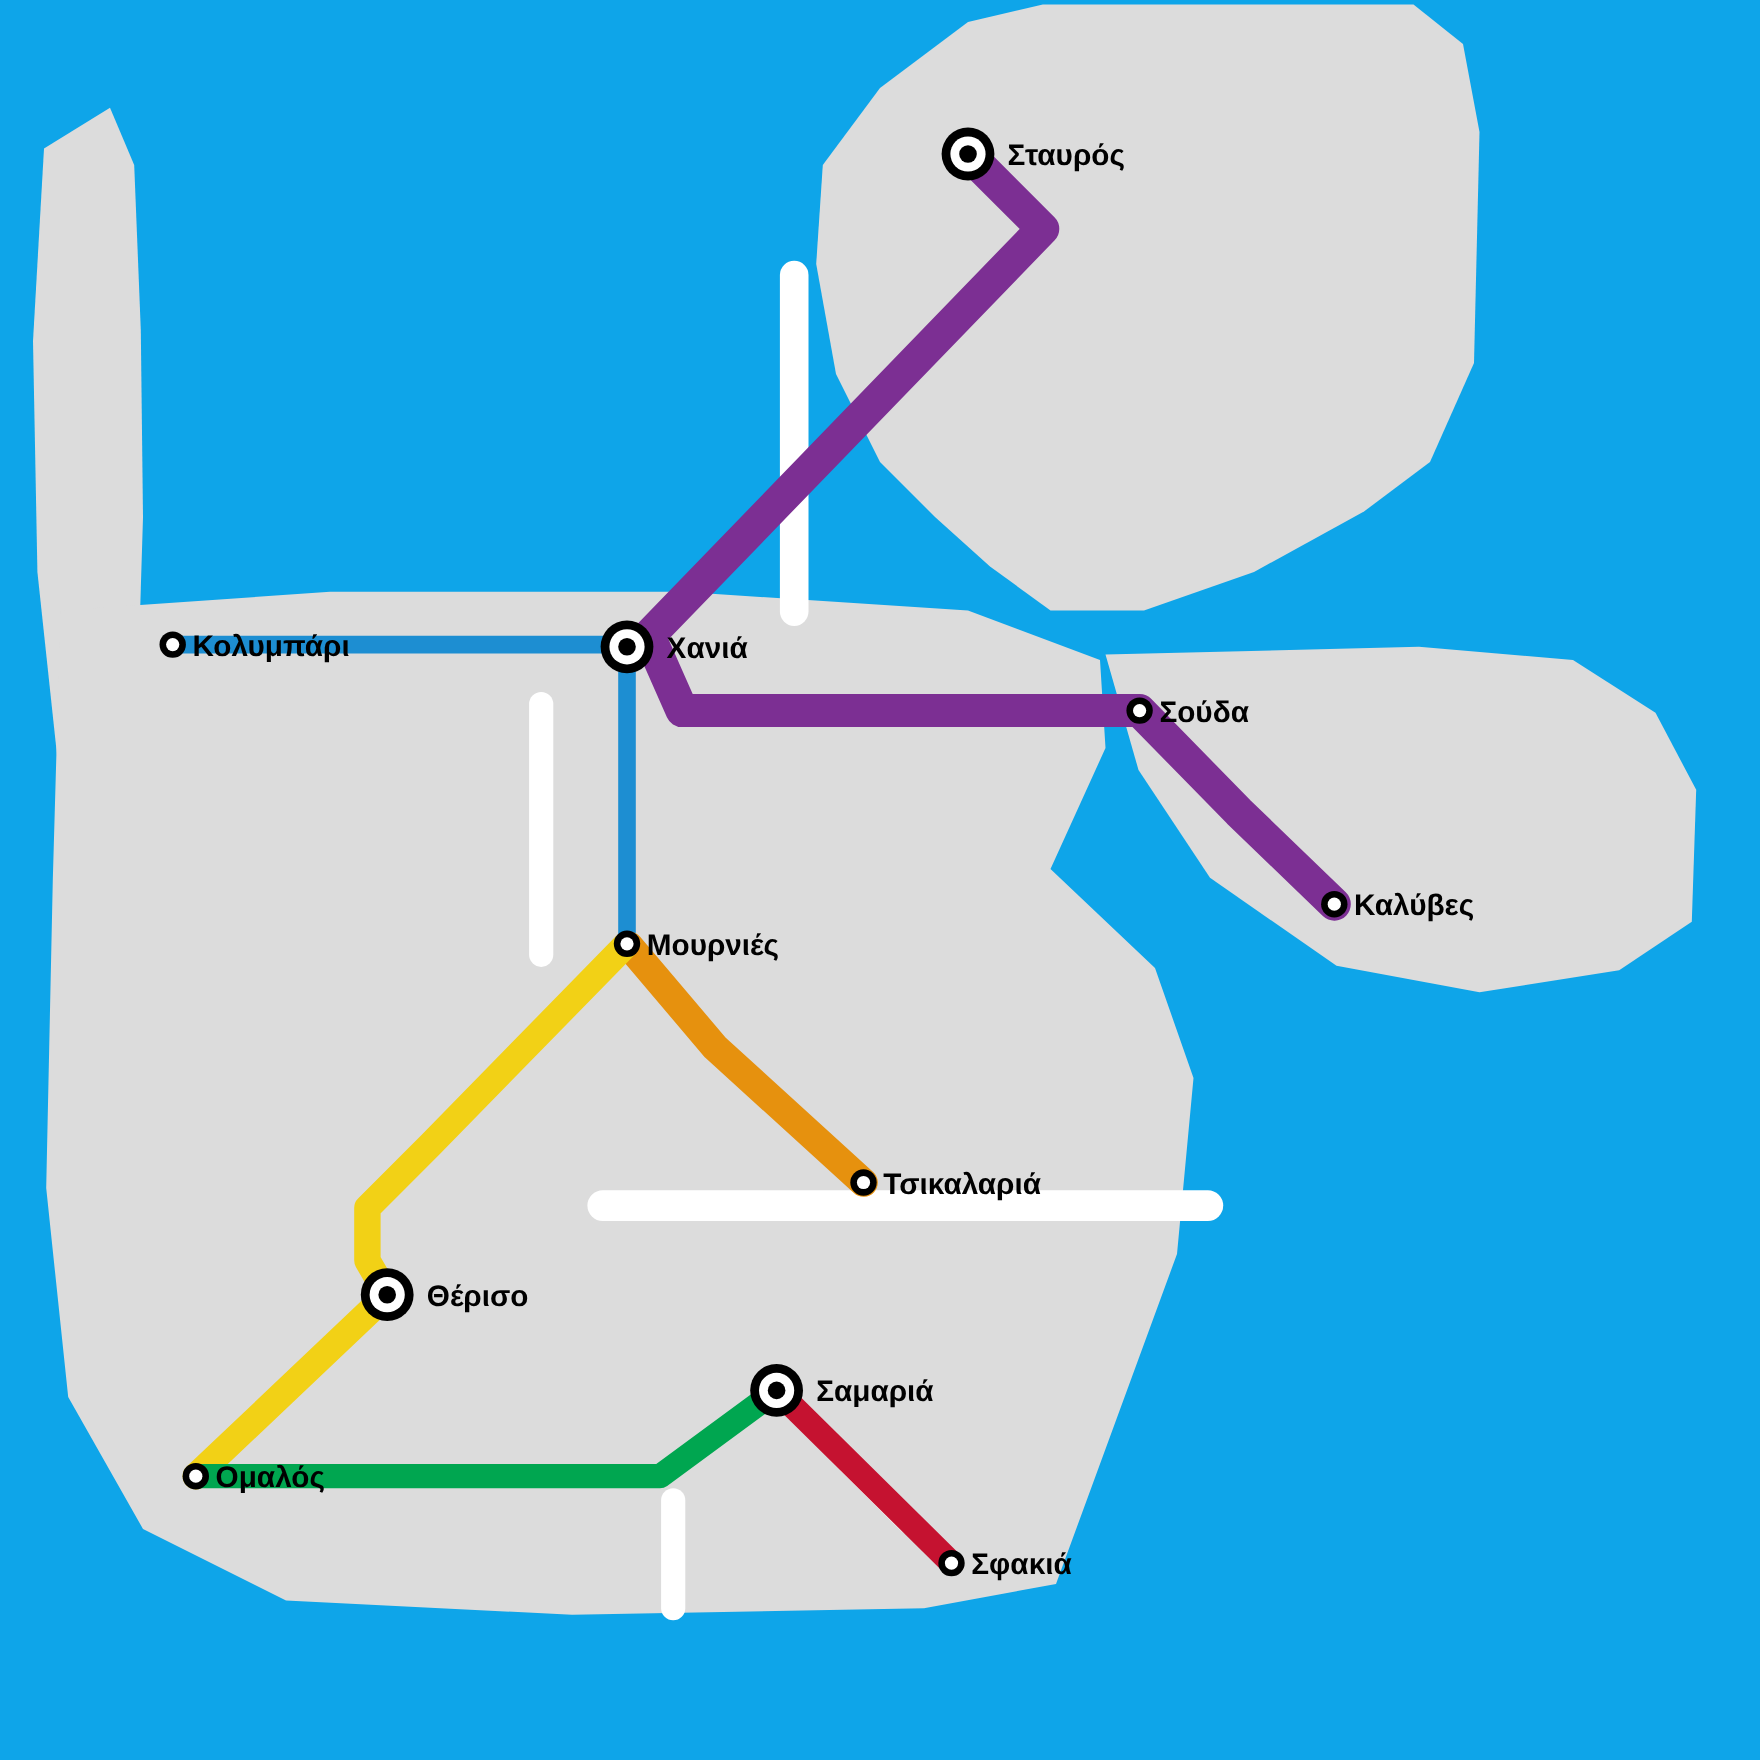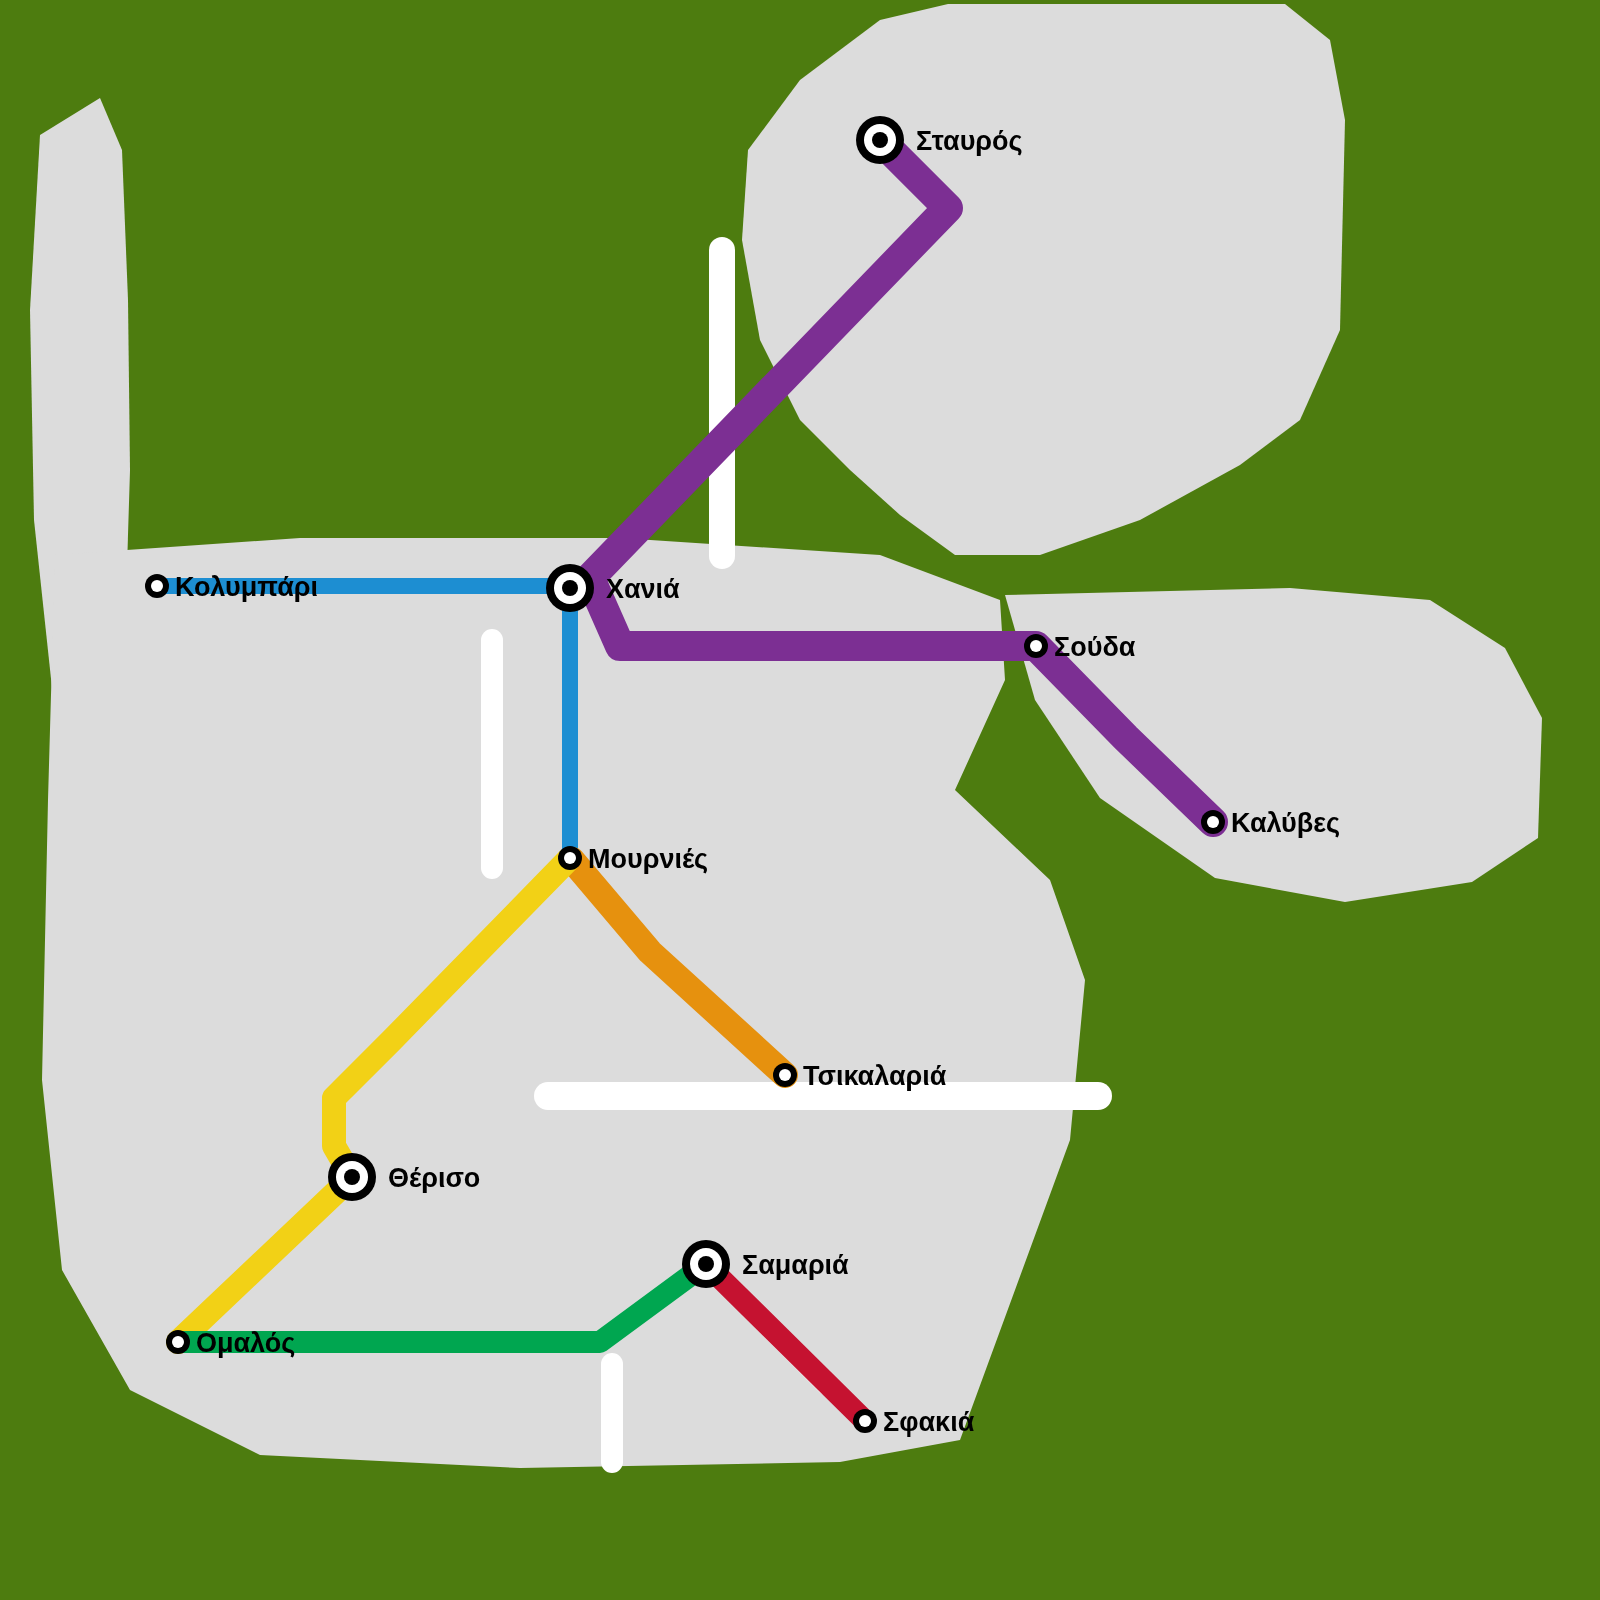--- a/index.html
+++ b/index.html
@@ -8,21 +8,21 @@
     background: #ffffff;
     width: 1600px;
     height: 1600px;
     overflow: hidden;
     font-family: "Liberation Sans", sans-serif;
   }
   .map-wrap {
     position: relative;
     width: 1600px;
     height: 1600px;
-    background: #4d7c0f;
+    background: #0ea5e9;
   }
   svg { display: block; }
   text.station-label {
     font-family: "Liberation Sans", "DejaVu Sans", sans-serif;
     font-weight: bold;
     font-size: 27px;
     fill: #000000;
   }
 </style>
 </head>

